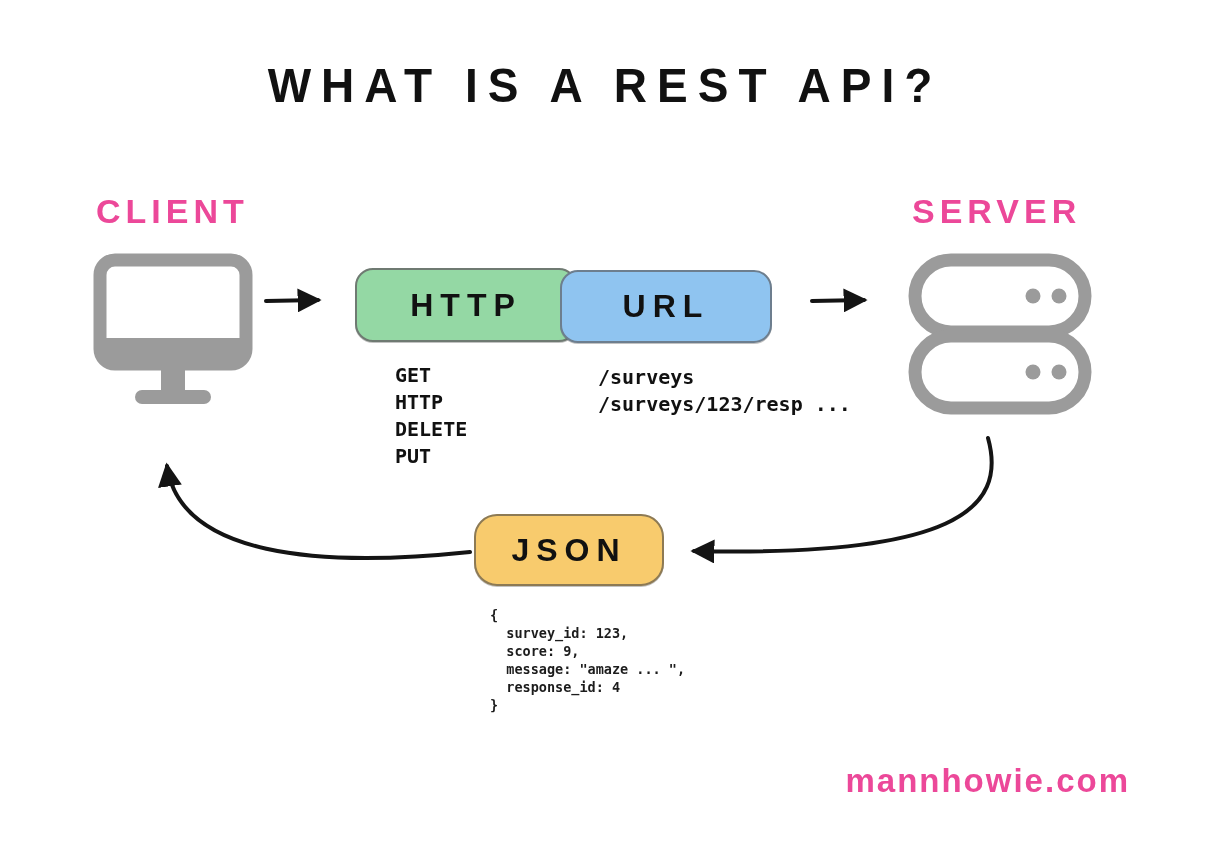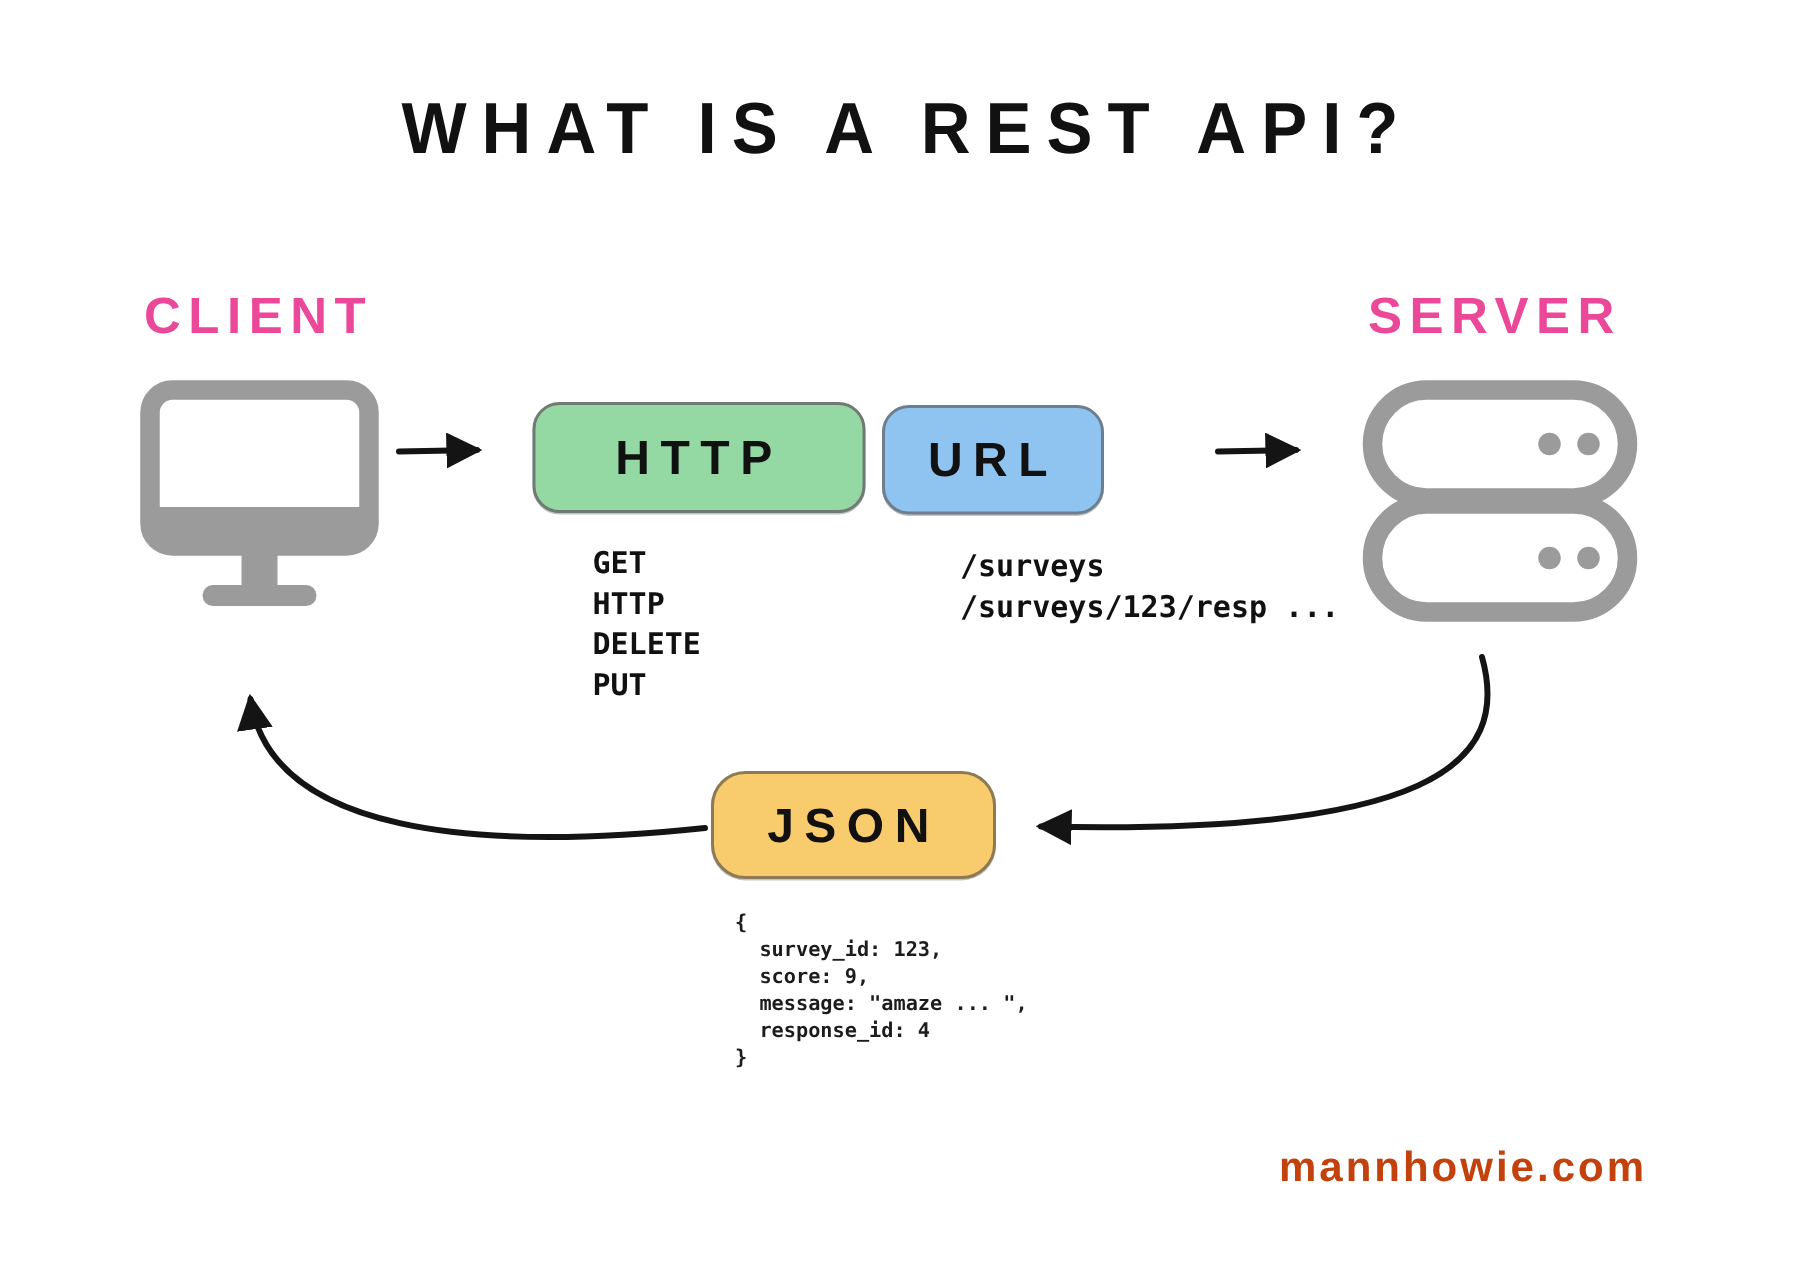--- a/index.html
+++ b/index.html
@@ -47,50 +47,50 @@
     justify-content: center;
     border: 2px solid #6f7a72;
     border-radius: 18px;
     font-size: 32px;
     font-weight: 800;
     letter-spacing: 7px;
     color: #111;
     box-shadow: 0 1px 0 rgba(80,80,80,.35);
   }
   .http-box { left: 355px; top: 268px; width: 222px; height: 74px; }
-  .url-box  { left: 588px; top: 270px; width: 148px; height: 73px; border-color: #6d7e8e; }
+  .url-box  { left: 560px; top: 270px; width: 212px; height: 73px; border-color: #6d7e8e; }
   .json-box { left: 474px; top: 514px; width: 190px; height: 72px; border-color: #8d7a54; }
   .mono-list {
     position: absolute;
     font-family: "DejaVu Sans Mono", monospace;
     font-weight: 700;
     font-size: 20px;
     line-height: 27px;
     color: #111;
   }
   .mono-list div { white-space: pre; }
   .methods-list { left: 395px; top: 362px; }
-  .paths-list   { left: 598px; top: 364px; margin-left: 42px; }
+  .paths-list   { left: 598px; top: 364px; }
   .code-block {
     position: absolute;
     left: 490px; top: 606px;
     font-family: "DejaVu Sans Mono", monospace;
     font-weight: 700;
     font-size: 13.5px;
     line-height: 18px;
     color: #1c1c1c;
   }
   .code-block div { white-space: pre; }
   .watermark {
     position: absolute;
-    right: 112px; top: 762px;
-    font-size: 28px;
+    right: 80px; top: 762px;
+    font-size: 33px;
     font-weight: 800;
     letter-spacing: 2px;
-    color: #c2410c;
+    color: #ec4899;
   }
 </style>
 </head>
 <body>
 
 <div class="canvas">
 
   <svg class="arrows" viewBox="0 0 1210 848">
     <defs>
       <marker id="arrowhead" viewBox="0 0 10 10" refX="8.5" refY="5" markerWidth="6" markerHeight="6" orient="auto-start-reverse">

